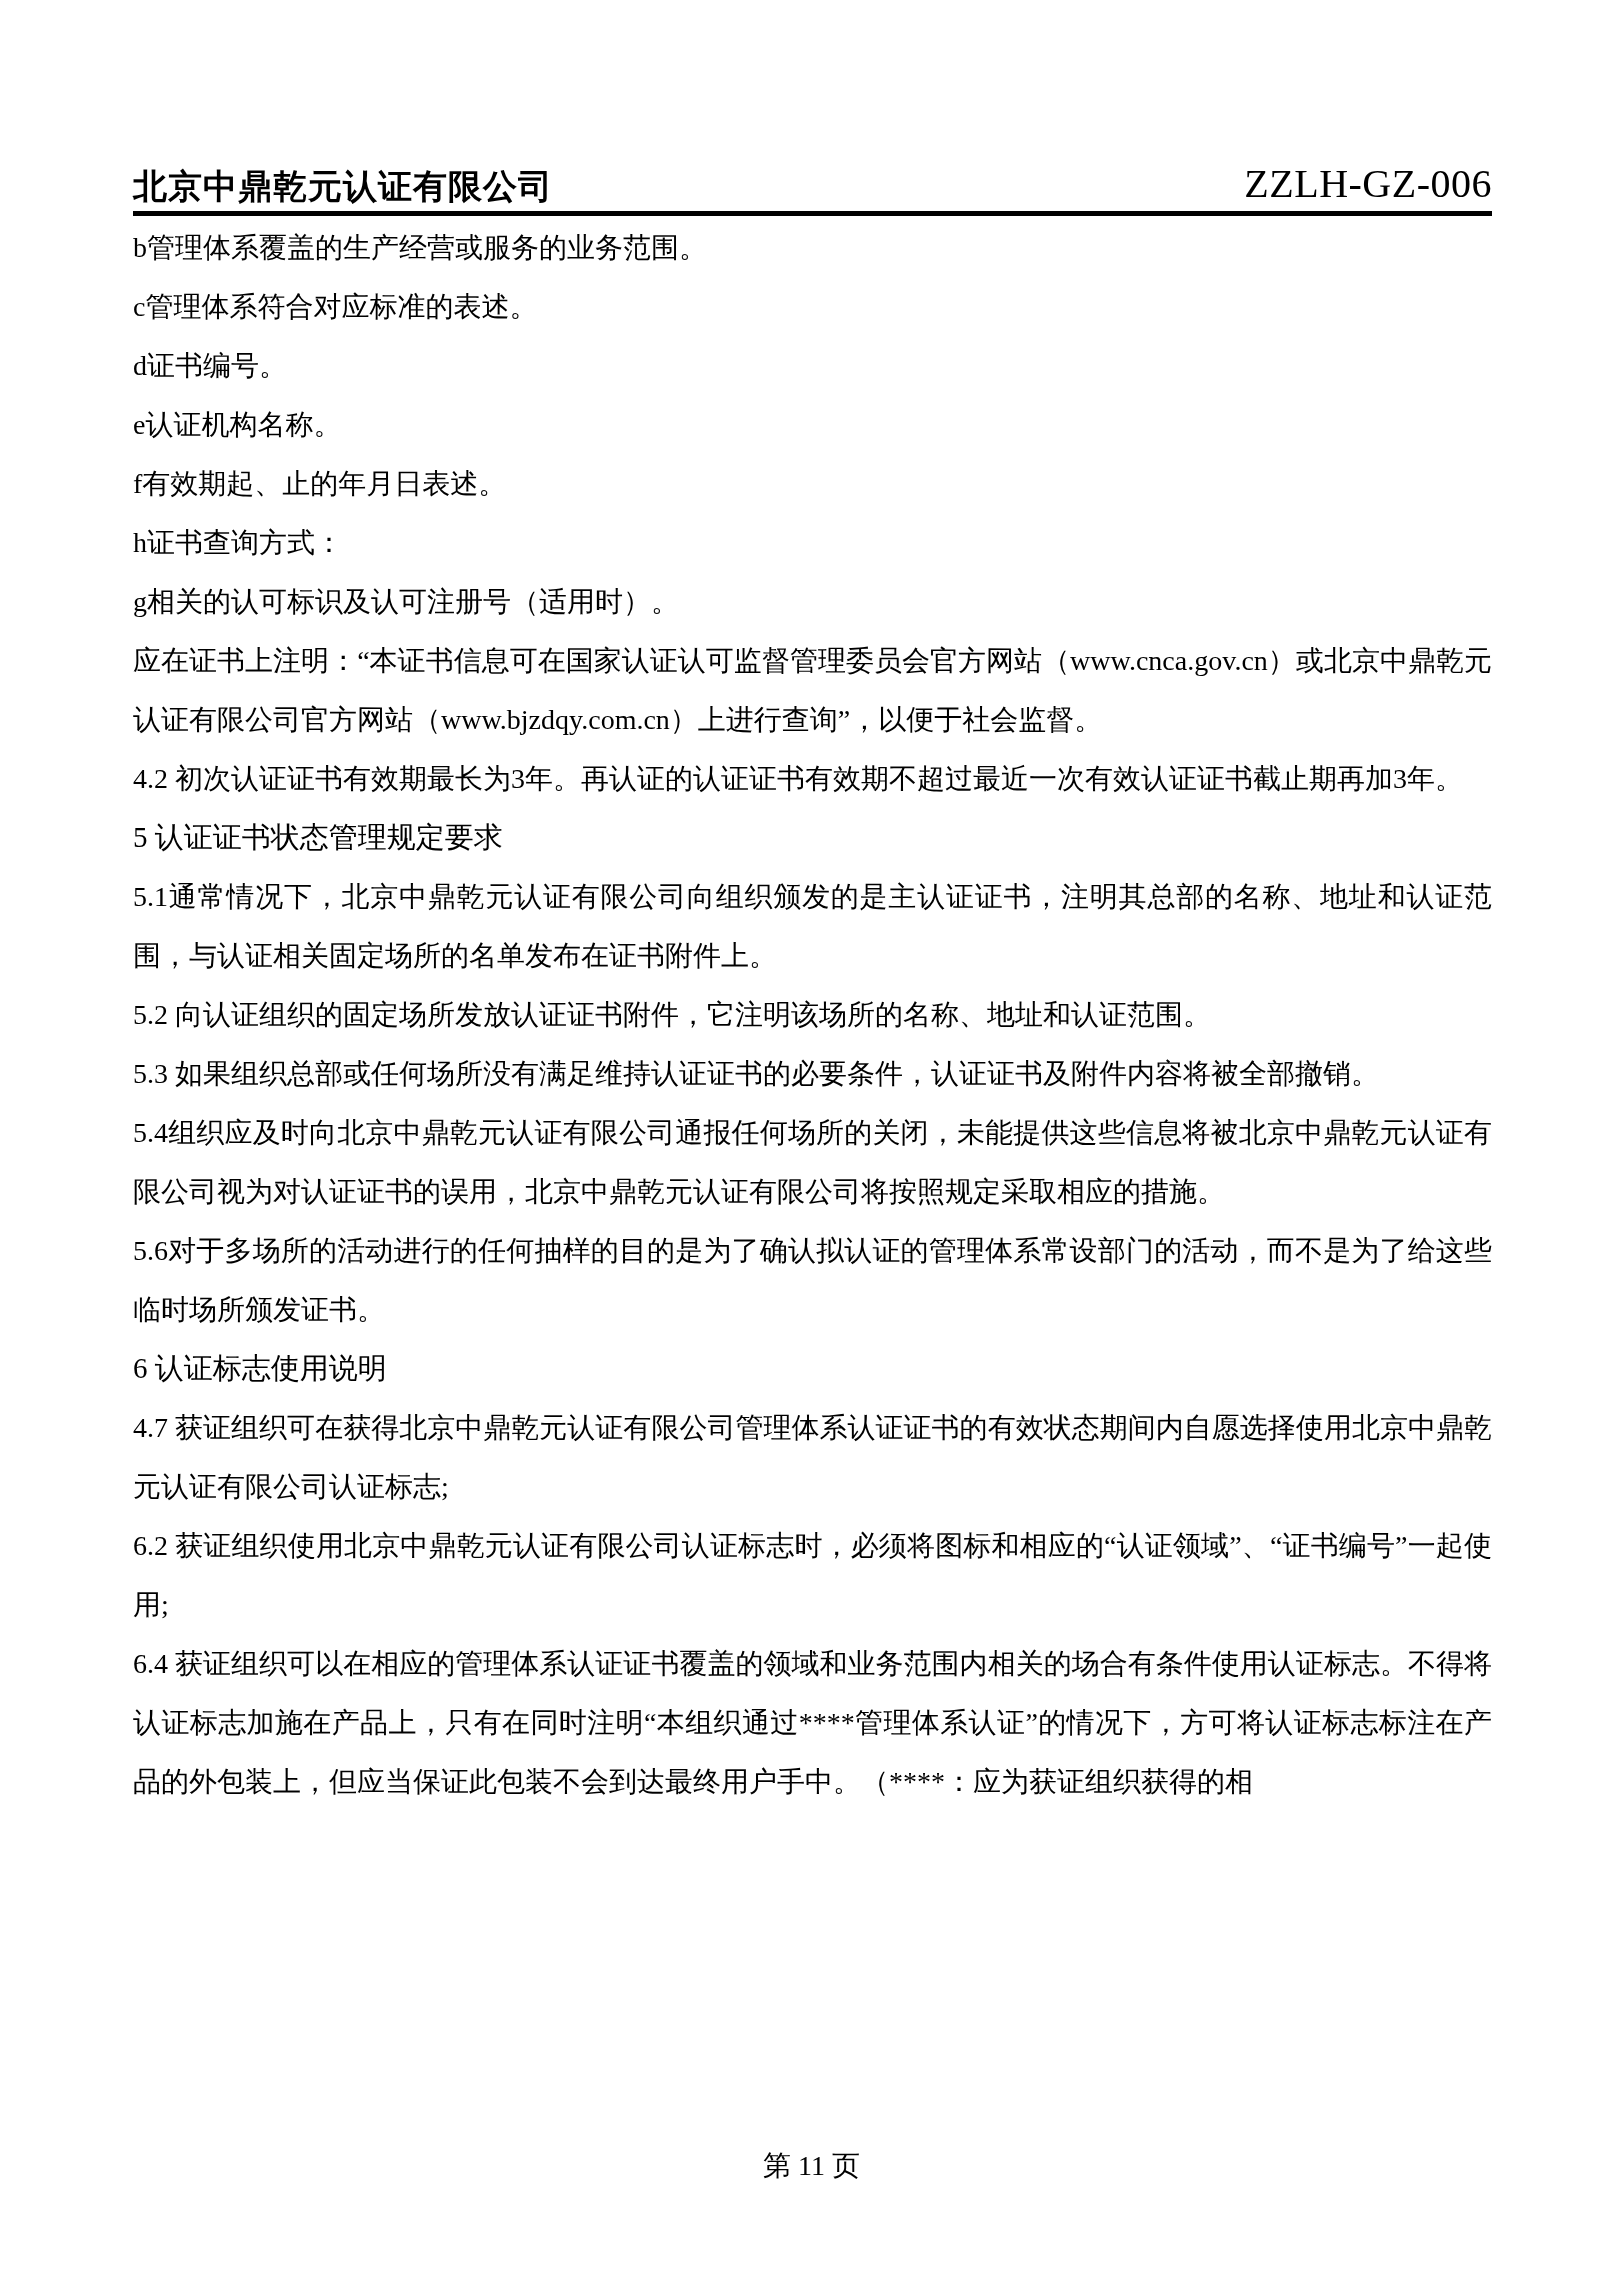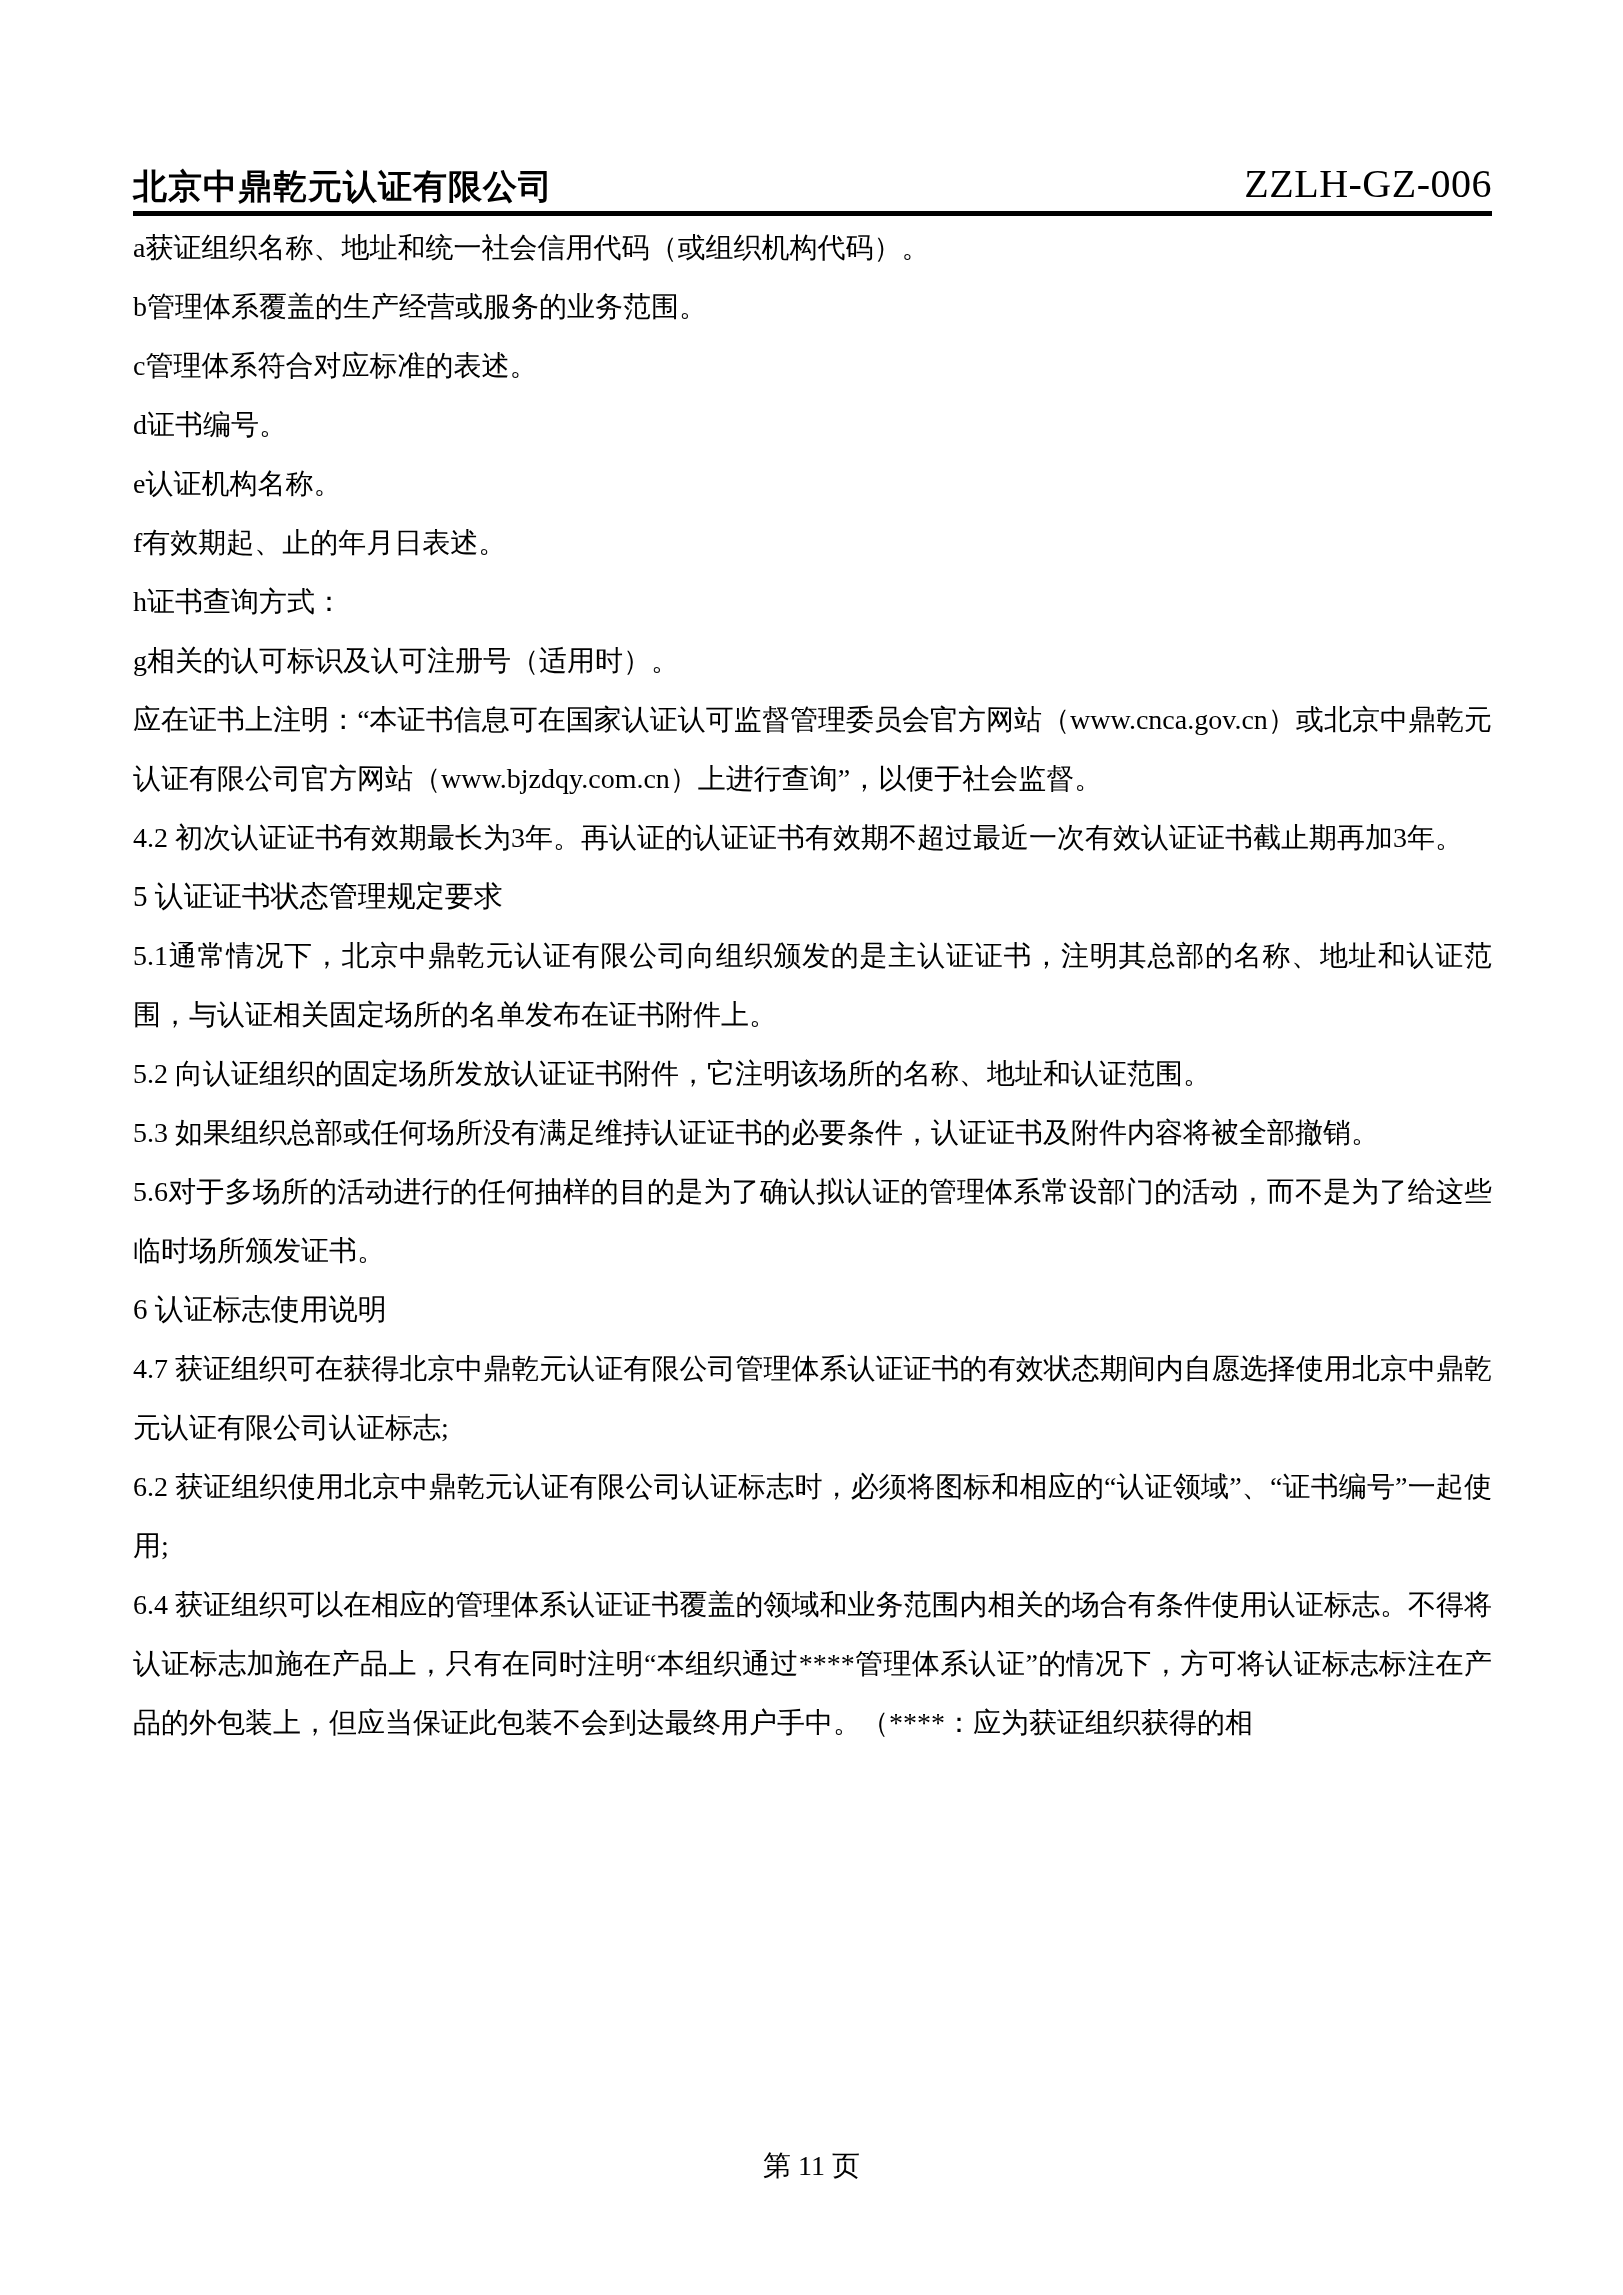--- a/index.html
+++ b/index.html
@@ -77,34 +77,34 @@
     <header>
       <div class="header-row">
         <span class="company">北京中鼎乾元认证有限公司</span>
         <span class="doc-code">ZZLH-GZ-006</span>
       </div>
       <div class="header-rule"></div>
     </header>
 
     <main class="body-text" id="doc-body">
 
-    <p class="para">a获证组织名称、地址和统一社会信用代码（或组织机构代码）。</p>
         <p class="para">b管理体系覆盖的生产经营或服务的业务范围。</p>
         <p class="para">c管理体系符合对应标准的表述。</p>
         <p class="para">d证书编号。</p>
         <p class="para">e认证机构名称。</p>
         <p class="para">f有效期起、止的年月日表述。</p>
         <p class="para">h证书查询方式：</p>
         <p class="para">g相关的认可标识及认可注册号（适用时）。</p>
         <p class="para">应在证书上注明：“本证书信息可在国家认证认可监督管理委员会官方网站（www.cnca.gov.cn）或北京中鼎乾元认证有限公司官方网站（www.bjzdqy.com.cn）上进行查询”，以便于社会监督。</p>
         <p class="para">4.2 初次认证证书有效期最长为3年。再认证的认证证书有效期不超过最近一次有效认证证书截止期再加3年。</p>
         <p class="heading">5  认证证书状态管理规定要求</p>
         <p class="para">5.1通常情况下，北京中鼎乾元认证有限公司向组织颁发的是主认证证书，注明其总部的名称、地址和认证范围，与认证相关固定场所的名单发布在证书附件上。</p>
         <p class="para">5.2 向认证组织的固定场所发放认证证书附件，它注明该场所的名称、地址和认证范围。</p>
         <p class="para">5.3 如果组织总部或任何场所没有满足维持认证证书的必要条件，认证证书及附件内容将被全部撤销。</p>
+        <p class="para">5.4组织应及时向北京中鼎乾元认证有限公司通报任何场所的关闭，未能提供这些信息将被北京中鼎乾元认证有限公司视为对认证证书的误用，北京中鼎乾元认证有限公司将按照规定采取相应的措施。</p>
         <p class="para">5.6对于多场所的活动进行的任何抽样的目的是为了确认拟认证的管理体系常设部门的活动，而不是为了给这些临时场所颁发证书。</p>
         <p class="heading">6 认证标志使用说明</p>
         <p class="para">4.7 获证组织可在获得北京中鼎乾元认证有限公司管理体系认证证书的有效状态期间内自愿选择使用北京中鼎乾元认证有限公司认证标志;</p>
         <p class="para">6.2 获证组织使用北京中鼎乾元认证有限公司认证标志时，必须将图标和相应的“认证领域”、“证书编号”一起使用;</p>
         <p class="para">6.4 获证组织可以在相应的管理体系认证证书覆盖的领域和业务范围内相关的场合有条件使用认证标志。不得将认证标志加施在产品上，只有在同时注明“本组织通过****管理体系认证”的情况下，方可将认证标志标注在产品的外包装上，但应当保证此包装不会到达最终用户手中。（****：应为获证组织获得的相</p>
       </main>
   </div>
 
   <footer class="page-footer">
     <span>第 11 页</span>

